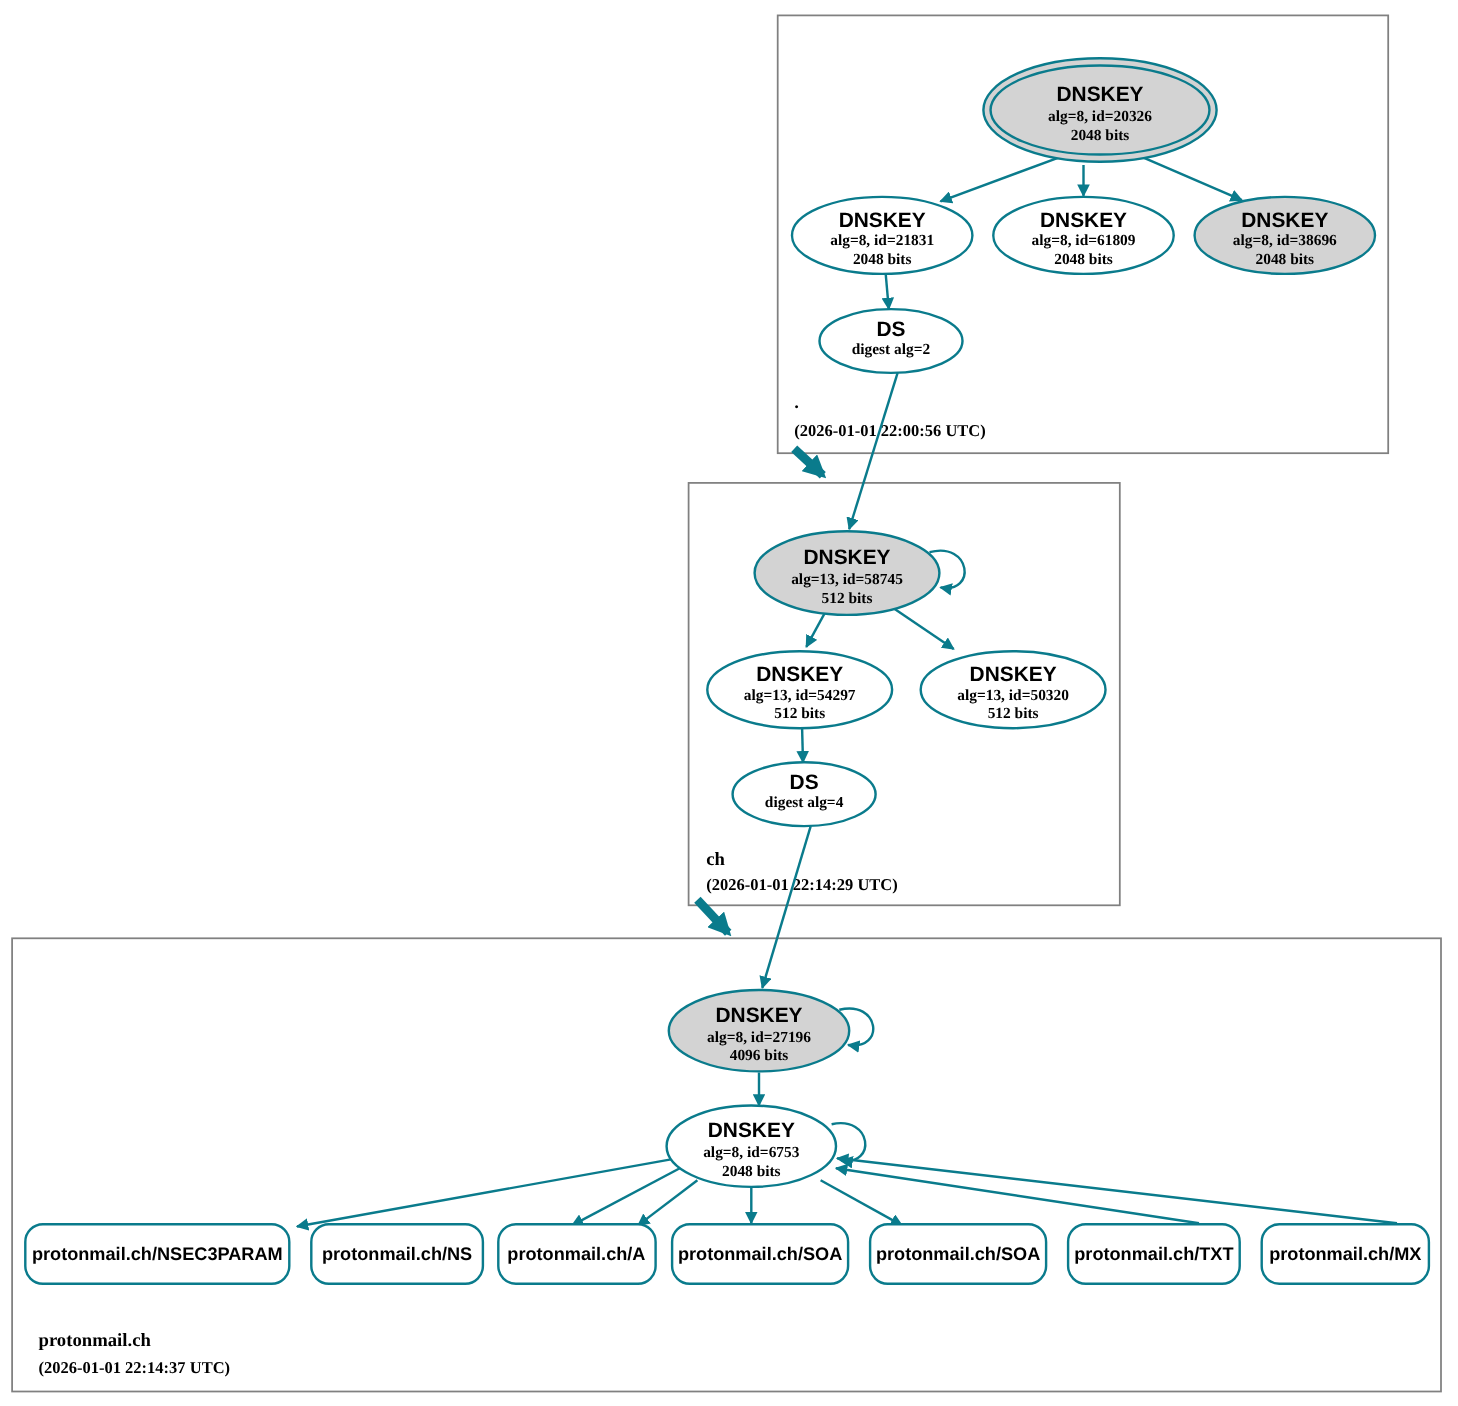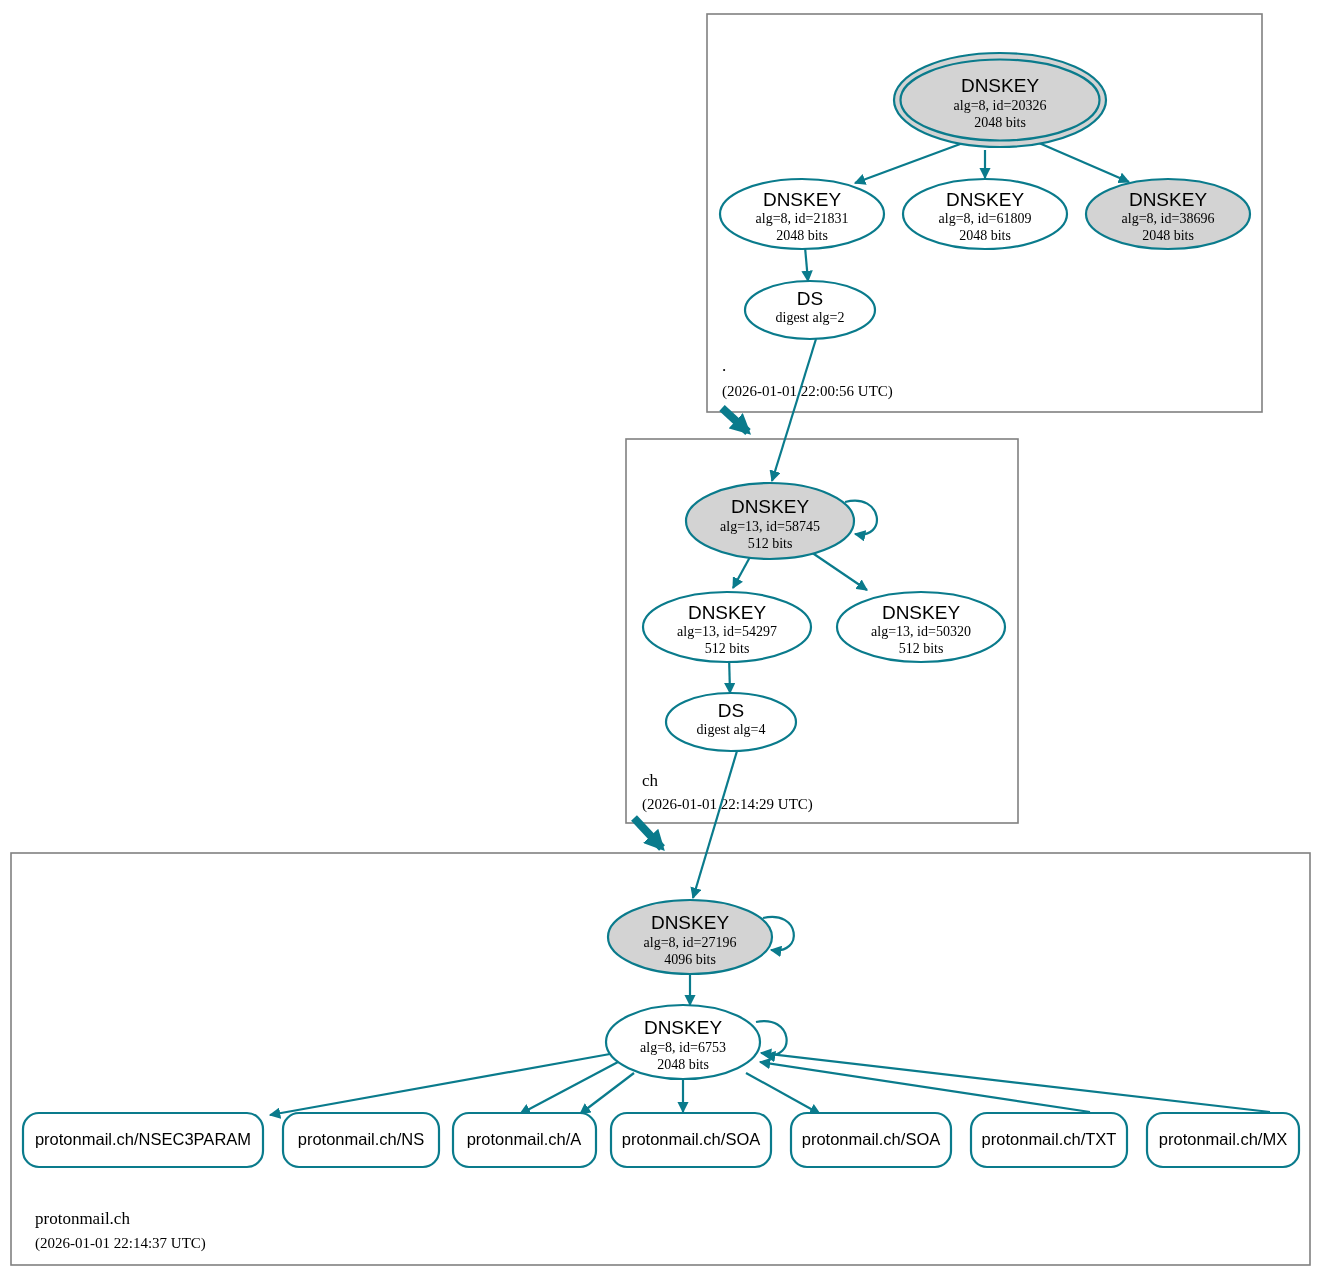--- a/index.html
+++ b/index.html
@@ -6,20 +6,21 @@
     margin: 0;
     padding: 0;
     background: #ffffff;
   }
   #stage {
     position: relative;
     width: 1325px;
     height: 1278px;
     background: #ffffff;
     font-family: "Liberation Sans", sans-serif;
+    font-weight: bold;
   }
   svg { display: block; }
   .zone-box {
     fill: #ffffff;
     stroke: #808080;
     stroke-width: 1.6;
   }
   .node-ellipse {
     stroke: #0a7b8c;
     stroke-width: 2.2;

